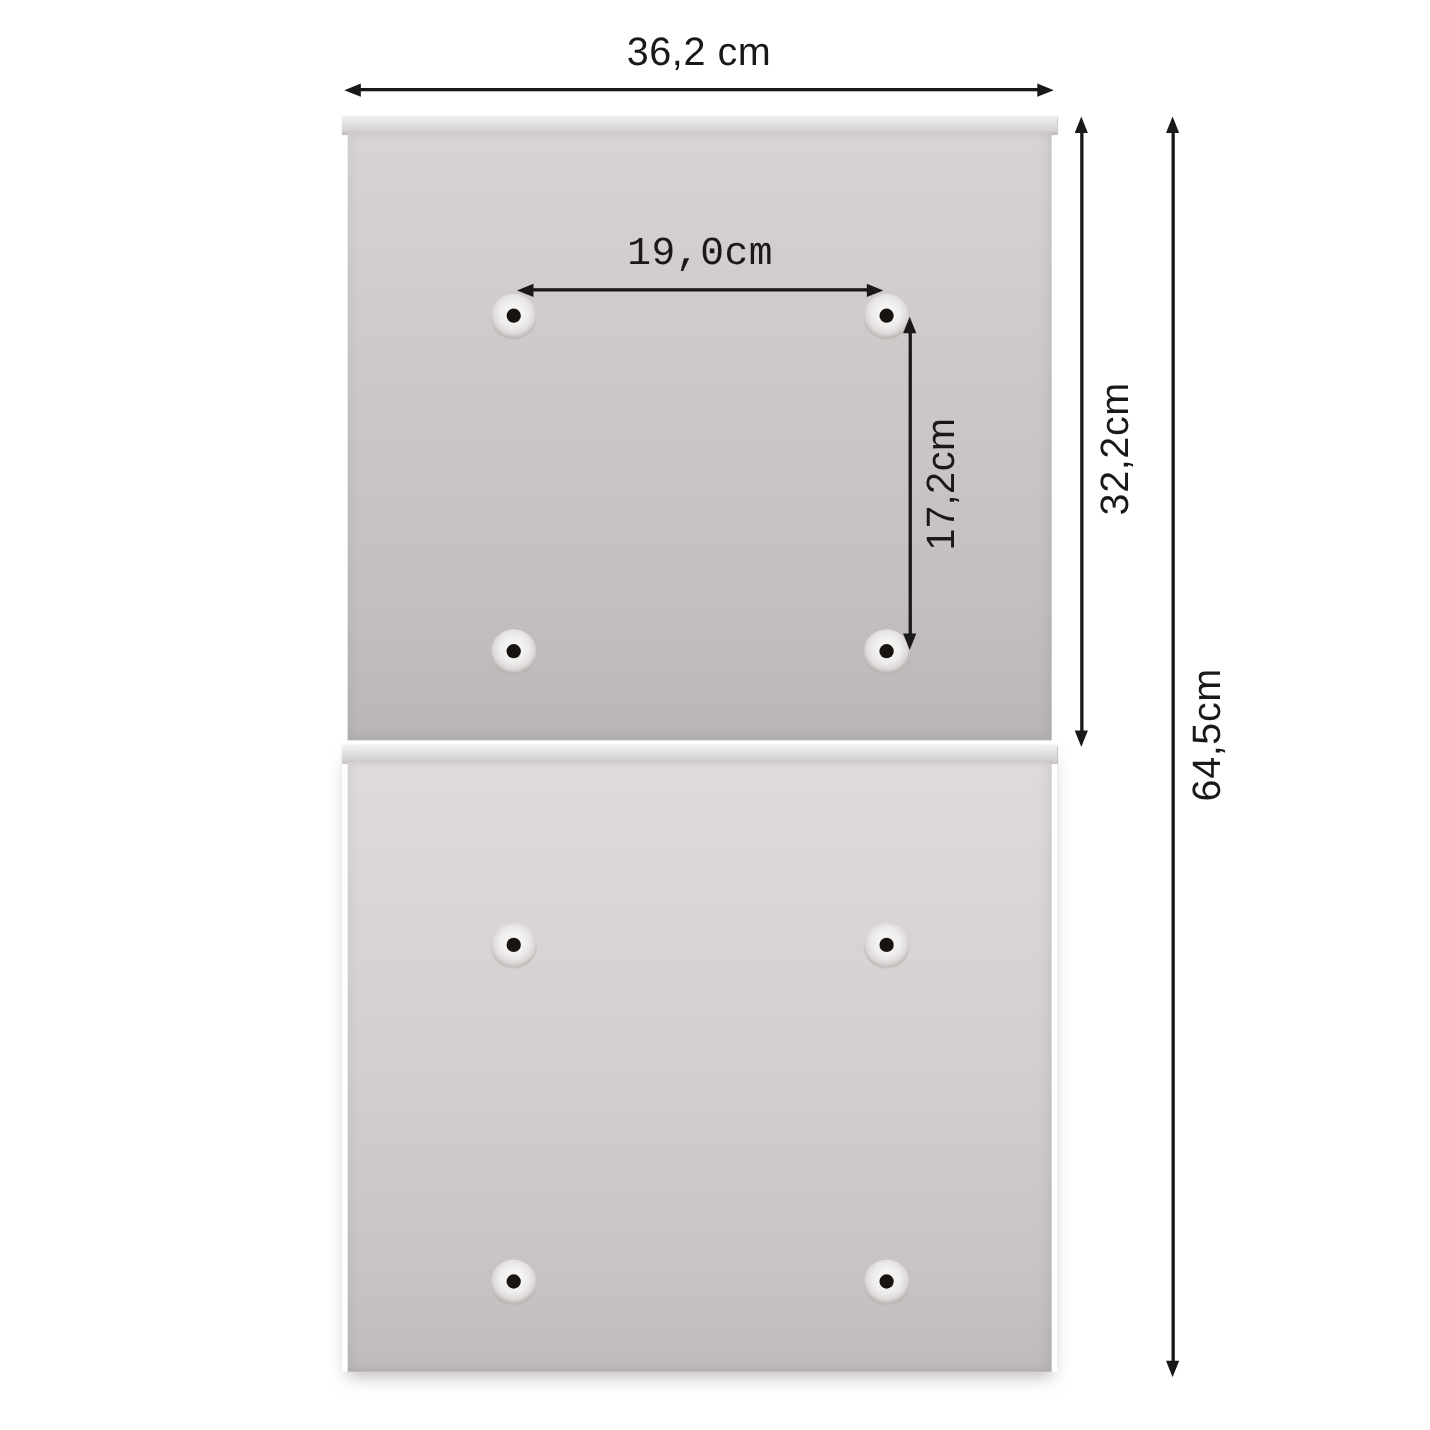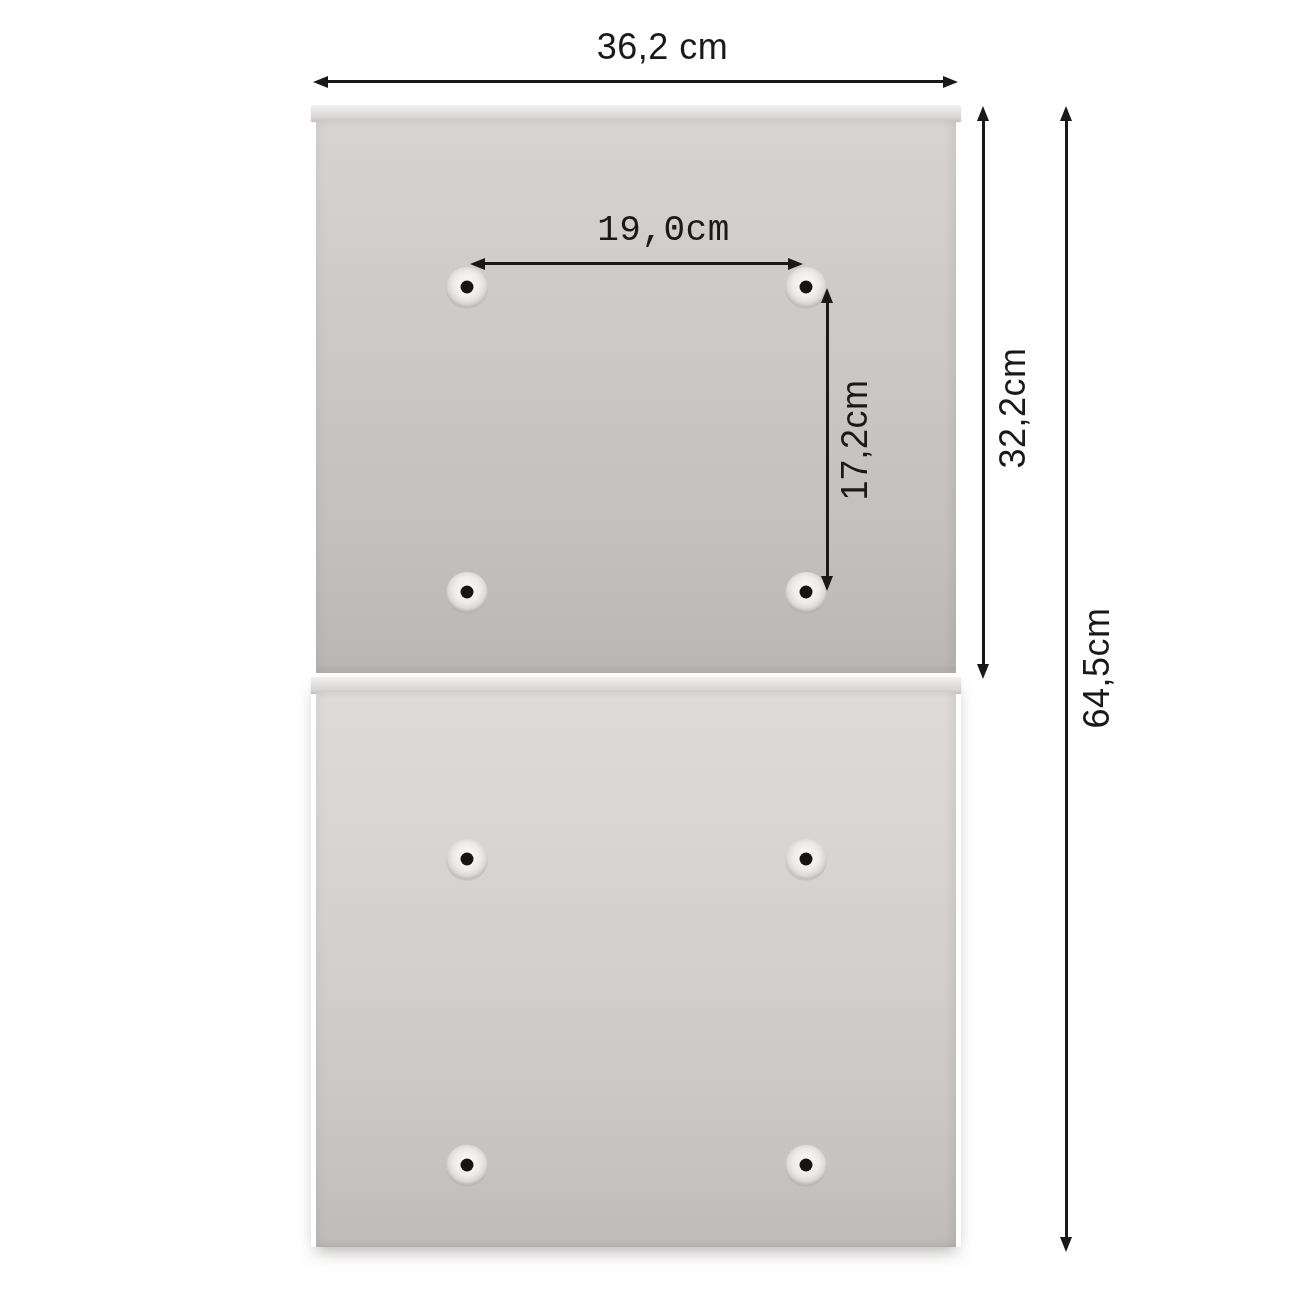--- a/index.html
+++ b/index.html
@@ -67,21 +67,21 @@
   .ah-right{right:0;top:1.5px;transform:translateY(-50%);
     border-width:6px 0 6px 15px;border-color:transparent transparent transparent var(--dimension-ink);}
   .ah-up{top:0;left:1.5px;transform:translateX(-50%);
     border-width:0 6px 15px 6px;border-color:transparent transparent var(--dimension-ink) transparent;}
   .ah-down{bottom:0;left:1.5px;transform:translateX(-50%);
     border-width:15px 6px 0 6px;border-color:var(--dimension-ink) transparent transparent transparent;}
   .dlabel{
     position:absolute;color:var(--dimension-ink);
     font-size:36px;line-height:1.1;white-space:nowrap;letter-spacing:0.5px;
   }
-  .lbl-above{left:50%;bottom:16px;transform:translateX(-50%);margin-left:27px;}
+  .lbl-above{left:50%;bottom:16px;transform:translateX(-50%);}
   .lbl-v{transform:translate(-50%,-50%) rotate(-90deg);}
 </style>
 </head>
 <body>
 
 <div class="stage">
 
   <div class="panel panel-upper">
     <div class="lip"></div>
     <div class="face"></div>

